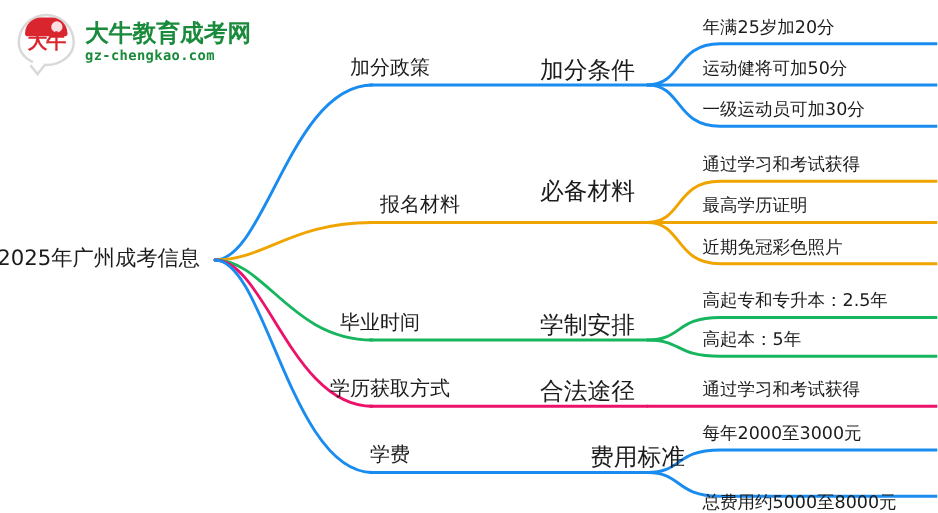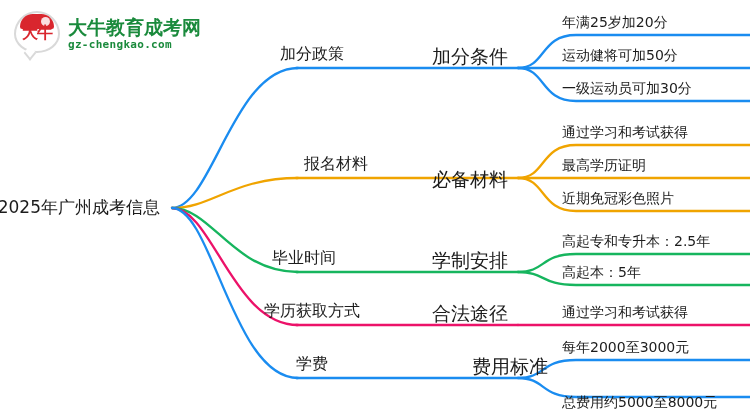--- a/index.html
+++ b/index.html
@@ -127,21 +127,21 @@
   </svg>
 
   <div id="node-layer">
       <div class="nd nd-root" style="left: 160px; top: 199px; transform: translateX(-100%);">2025年广州成考信息</div>
       <div class="nd nd-l1" style="left: 312px; top: 46px; transform: translateX(-50%);">加分政策</div>
       <div class="nd nd-l2" style="left: 470px; top: 47px; transform: translateX(-50%);">加分条件</div>
       <div class="nd nd-l3" style="left: 562px; top: 15px;">年满25岁加20分</div>
       <div class="nd nd-l3" style="left: 562px; top: 48px;">运动健将可加50分</div>
       <div class="nd nd-l3" style="left: 562px; top: 81px;">一级运动员可加30分</div>
       <div class="nd nd-l1" style="left: 312px; top: 156px; transform: translateX(-50%); margin-left: 24px;">报名材料</div>
-      <div class="nd nd-l2" style="left: 470px; top: 170px; transform: translateX(-50%); text-align: right;">必备材料</div>
+      <div class="nd nd-l2" style="left: 470px; top: 144px; transform: translateX(-50%); text-align: right;">必备材料</div>
       <div class="nd nd-l3" style="left: 562px; top: 125px;">通过学习和考试获得</div>
       <div class="nd nd-l3" style="left: 562px; top: 158px;">最高学历证明</div>
       <div class="nd nd-l3" style="left: 562px; top: 191px;">近期免冠彩色照片</div>
       <div class="nd nd-l1" style="left: 304px; top: 250px; transform: translateX(-50%);">毕业时间</div>
       <div class="nd nd-l2" style="left: 470px; top: 251px; transform: translateX(-50%);">学制安排</div>
       <div class="nd nd-l3" style="left: 562px; top: 234px;">高起专和专升本：2.5年</div>
       <div class="nd nd-l3" style="left: 562px; top: 265px;">高起本：5年</div>
       <div class="nd nd-l1" style="left: 312px; top: 303px; transform: translateX(-50%);">学历获取方式</div>
       <div class="nd nd-l2" style="left: 470px; top: 304px; transform: translateX(-50%);">合法途径</div>
       <div class="nd nd-l3" style="left: 562px; top: 305px;">通过学习和考试获得</div>

